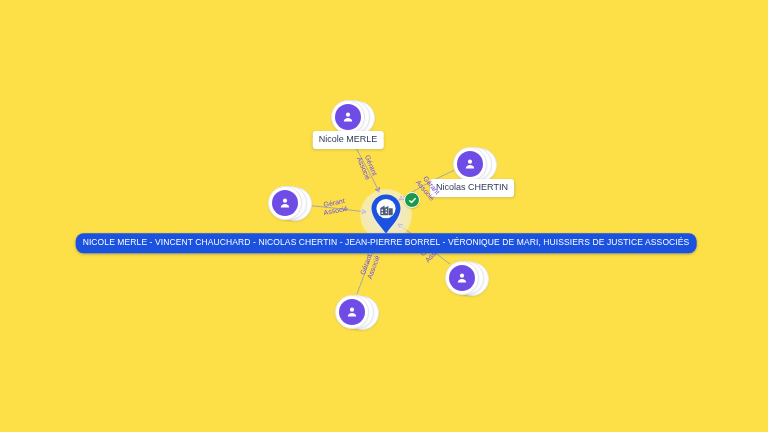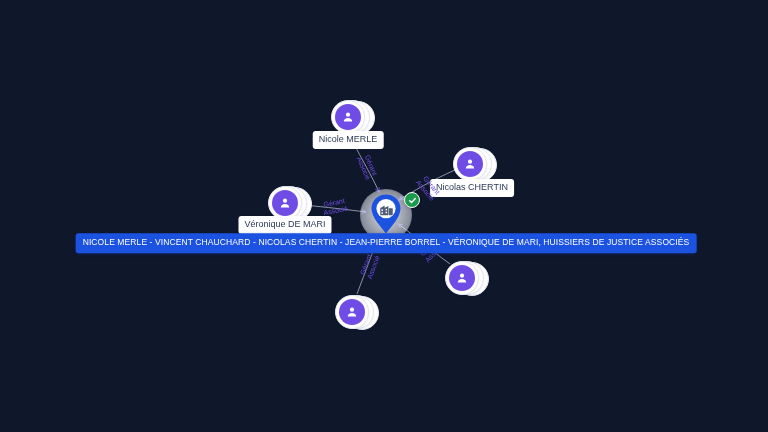--- a/index.html
+++ b/index.html
@@ -4,21 +4,21 @@
 <style>
   html, body {
     margin: 0;
     padding: 0;
     background: #ffffff;
   }
   #canvas {
     position: relative;
     width: 768px;
     height: 432px;
-    background: #0f172a;
+    background: #fde047;
     overflow: hidden;
     font-family: "Liberation Sans", sans-serif;
   }
   #edge-layer {
     position: absolute;
     left: 0; top: 0;
     width: 768px;
     height: 432px;
   }
 
@@ -121,21 +121,21 @@
   .company-banner {
     position: absolute;
     transform: translate(-50%, -50%);
     white-space: nowrap;
     background: #1c52e0;
     color: #ffffff;
     font-size: 8.5px;
     letter-spacing: .1px;
     line-height: 1;
     padding: 5px 7px 6px 7px;
-    border-radius: 3px;
+    border-radius: 8px;
     box-shadow: 0 1px 3px rgba(20,40,120,.35);
   }
 
   
   .edge-label {
     position: absolute;
     transform-origin: 50% 50%;
     color: #6f4ce6;
     font-size: 7px;
     line-height: 1.15;
@@ -233,21 +233,20 @@
       <div class="card c1">
         <div class="avatar">
           <svg width="14" height="14" viewBox="0 0 24 24" fill="#ffffff">
             <circle cx="12" cy="8" r="3.6"></circle>
             <path d="M4.8 19.5c0-3.7 3.2-5.8 7.2-5.8s7.2 2.1 7.2 5.8z"></path>
           </svg>
         </div>
       </div>
     </div>
   </div>
-  <div class="node-label" style="left:285px; top:216px;">Véronique DE MARI</div>
 
   <div class="edge-label" style="left:367px; top:167px; transform:translate(-50%,-50%) rotate(67deg);">
     <span>Gérant</span>
     <span>Associé</span>
   </div>
 
   <div class="edge-label" style="left:428px; top:188px; transform:translate(-50%,-50%) rotate(50deg);">
     <span>Gérant</span>
     <span>Associé</span>
   </div>

